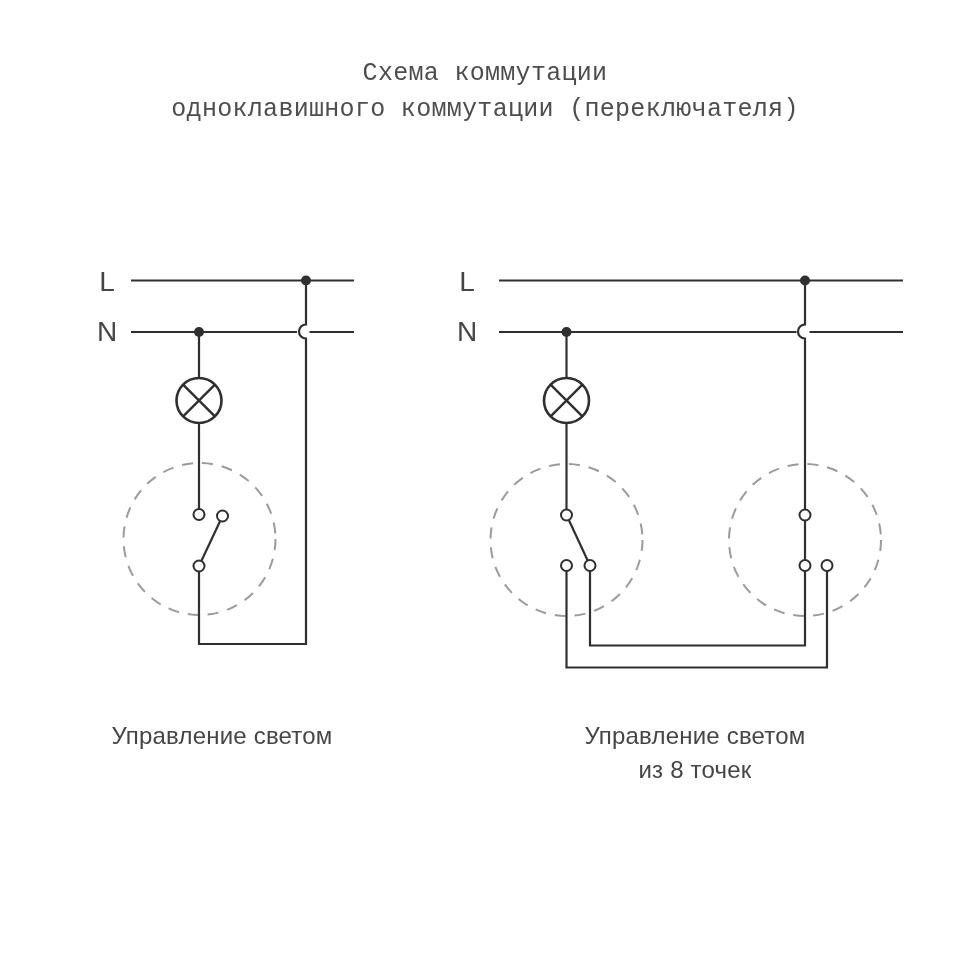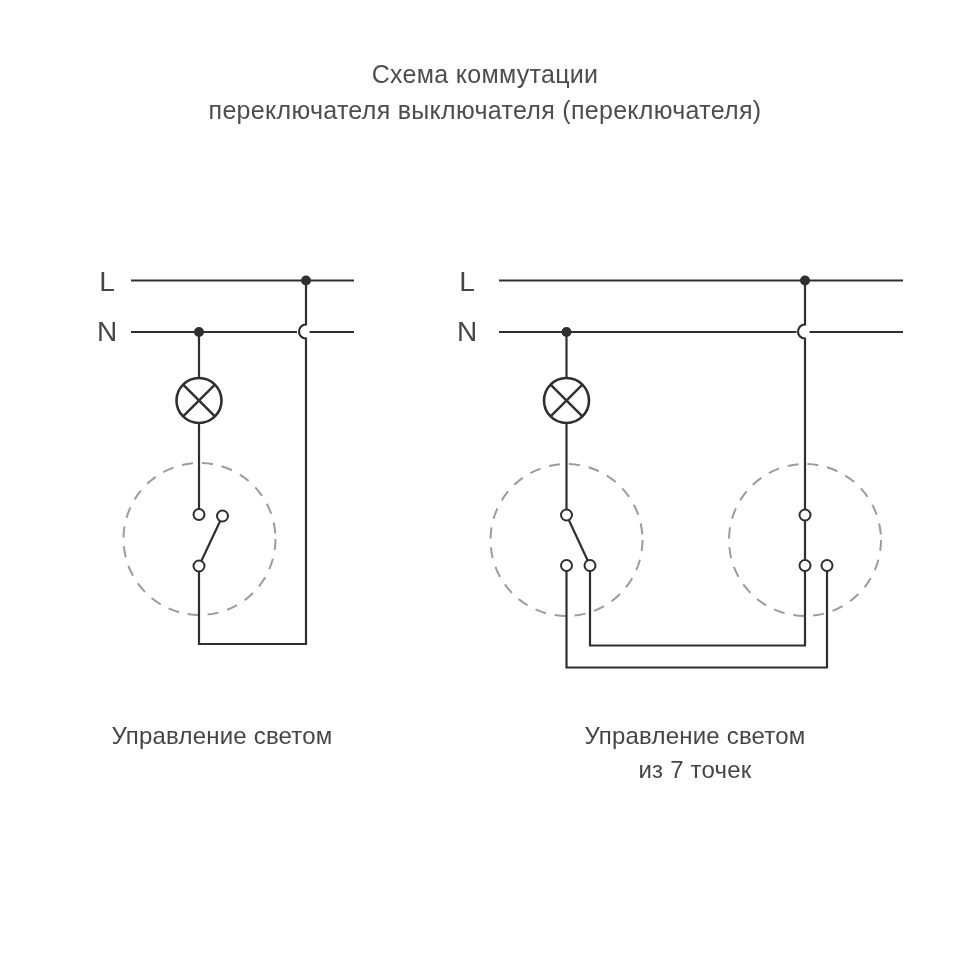--- a/index.html
+++ b/index.html
@@ -20,20 +20,21 @@
   }
   .page-title{
     position:absolute;
     left:0;right:0;top:56px;
     text-align:center;
     font-size:25px;
     line-height:36px;
     font-weight:300;
     letter-spacing:0.3px;
     color:var(--title);
+    font-family:Liberation Mono, monospace;
   }
   .diagram-svg{
     position:absolute;left:0;top:0;
   }
   .line-label{
     position:absolute;
     width:40px;height:30px;
     text-align:center;
     font-size:28px;
     line-height:30px;
@@ -65,21 +66,21 @@
   .terminal{fill:var(--bg);stroke:var(--wire);stroke-width:2;}
   .enclosure{fill:none;stroke:var(--dash);stroke-width:2;stroke-dasharray:11 9;}
 </style>
 </head>
 <body>
 
 <div class="canvas">
 
   <div class="page-title">
     <div>Схема коммутации</div>
-    <div>переключателя выключателя (переключателя)</div>
+    <div>одноклавишного коммутации (переключателя)</div>
   </div>
 
   <svg class="diagram-svg" width="970" height="970" viewBox="0 0 970 970">
 
     <g>
       <circle class="enclosure" cx="199.5" cy="539" r="76"></circle>
 
       <path class="wire" d="M131 280.5 H354"></path>
       <path class="wire" d="M131 332 H297 M309.5 332 H354"></path>
 
@@ -142,16 +143,16 @@
   <div class="line-label lbl-l-left">L</div>
   <div class="line-label lbl-n-left">N</div>
   <div class="line-label lbl-l-right">L</div>
   <div class="line-label lbl-n-right">N</div>
 
   <div class="caption caption-left">
     <div>Управление светом</div>
   </div>
   <div class="caption caption-right">
     <div>Управление светом</div>
-    <div>из 7 точек</div>
+    <div>из 8 точек</div>
   </div>
 
 </div>
 
 </body></html>

